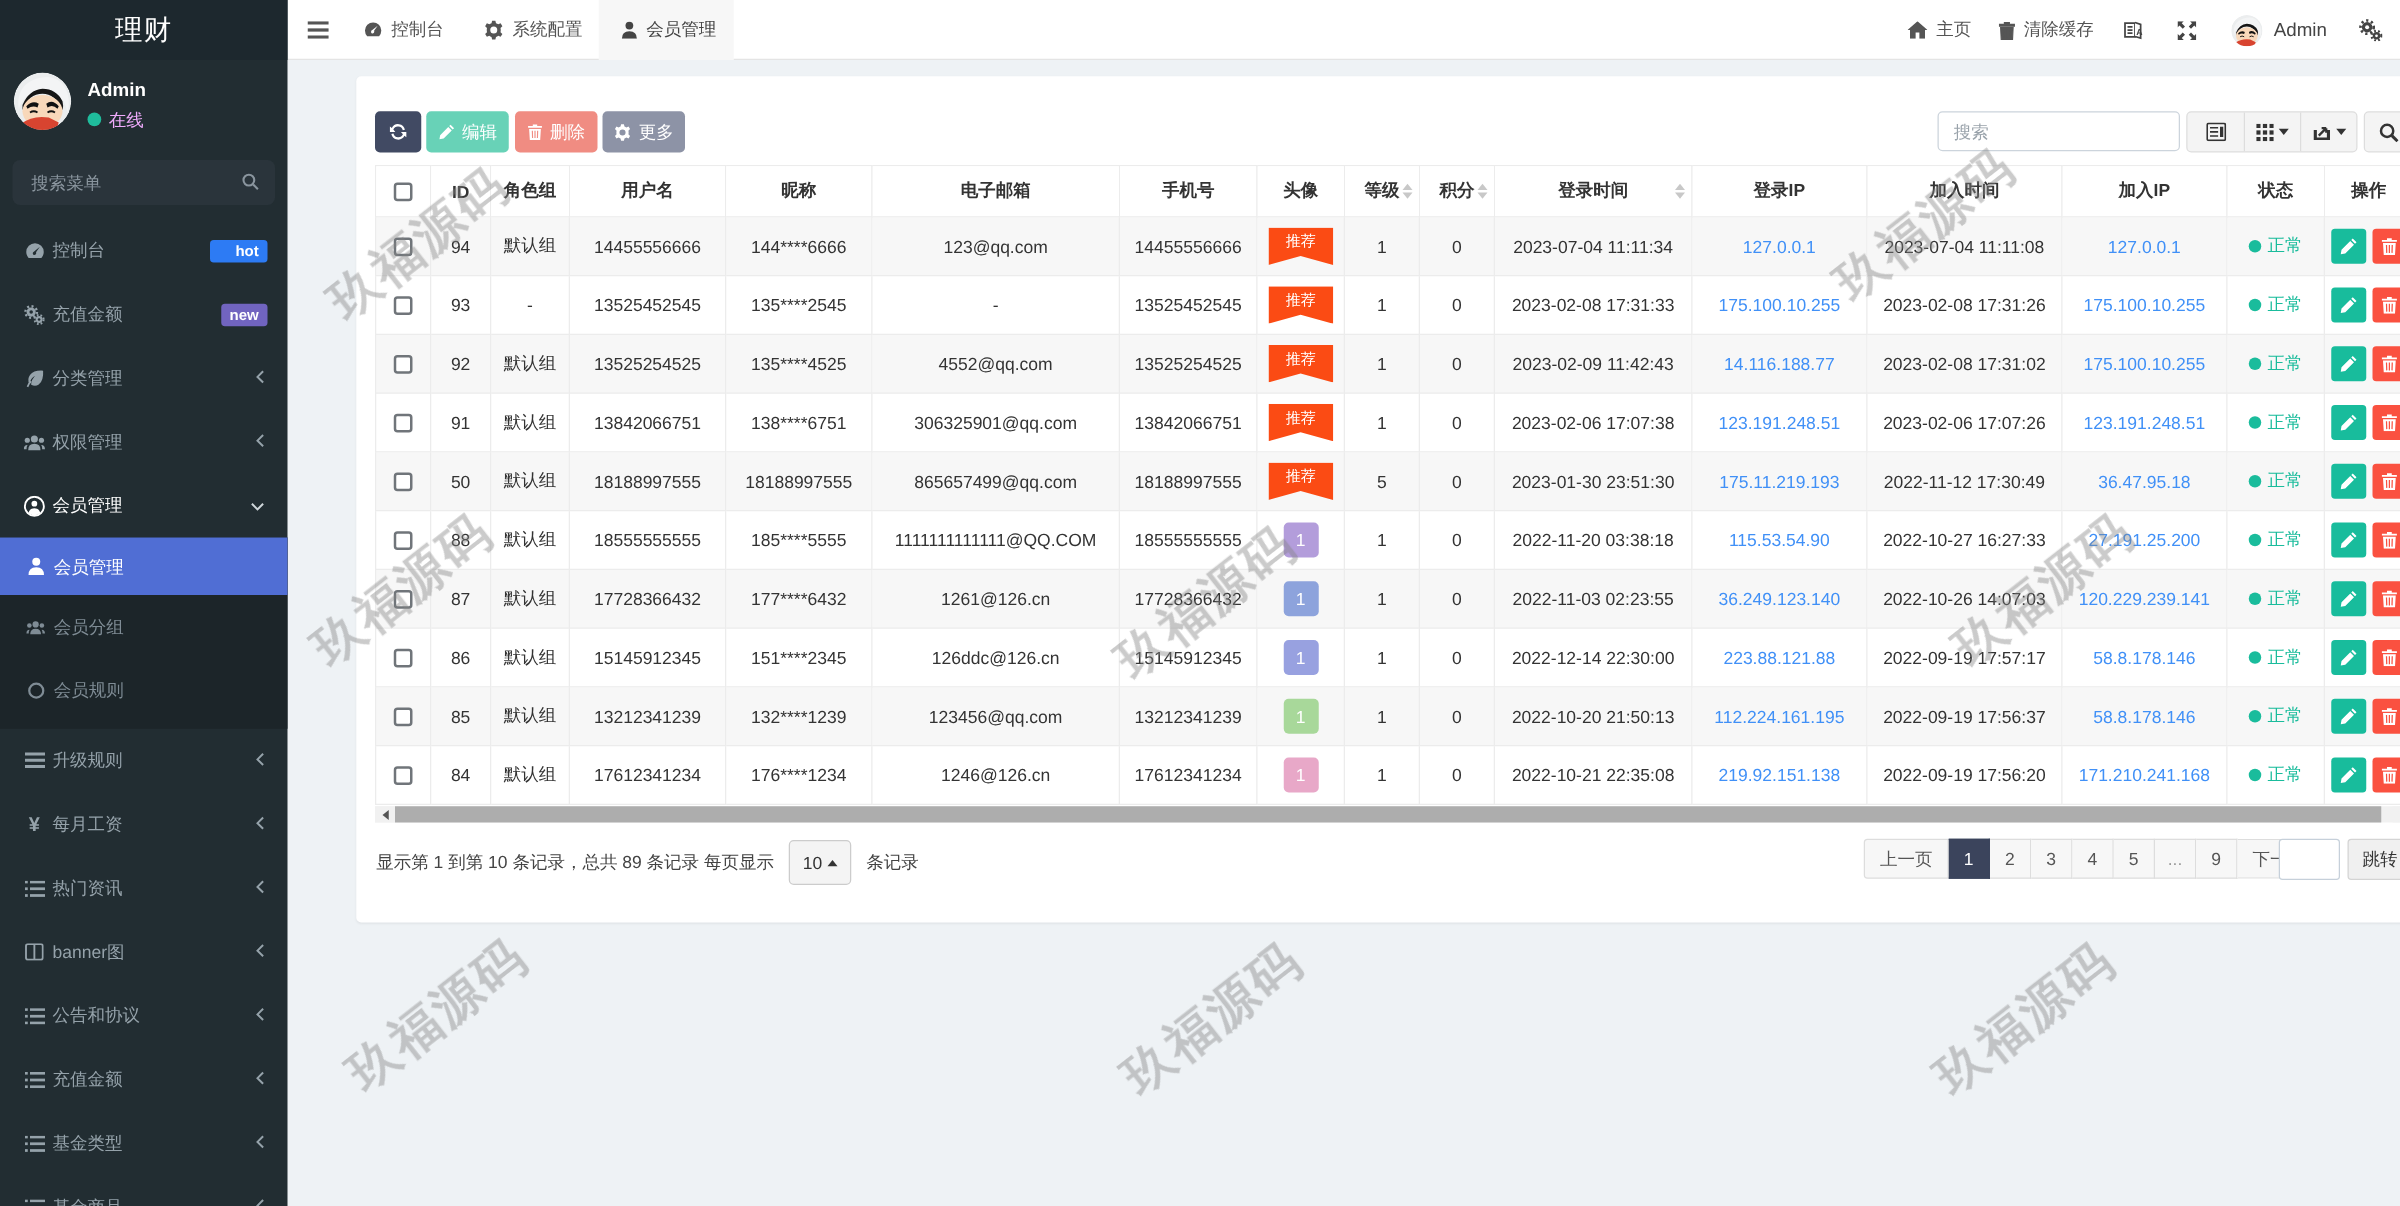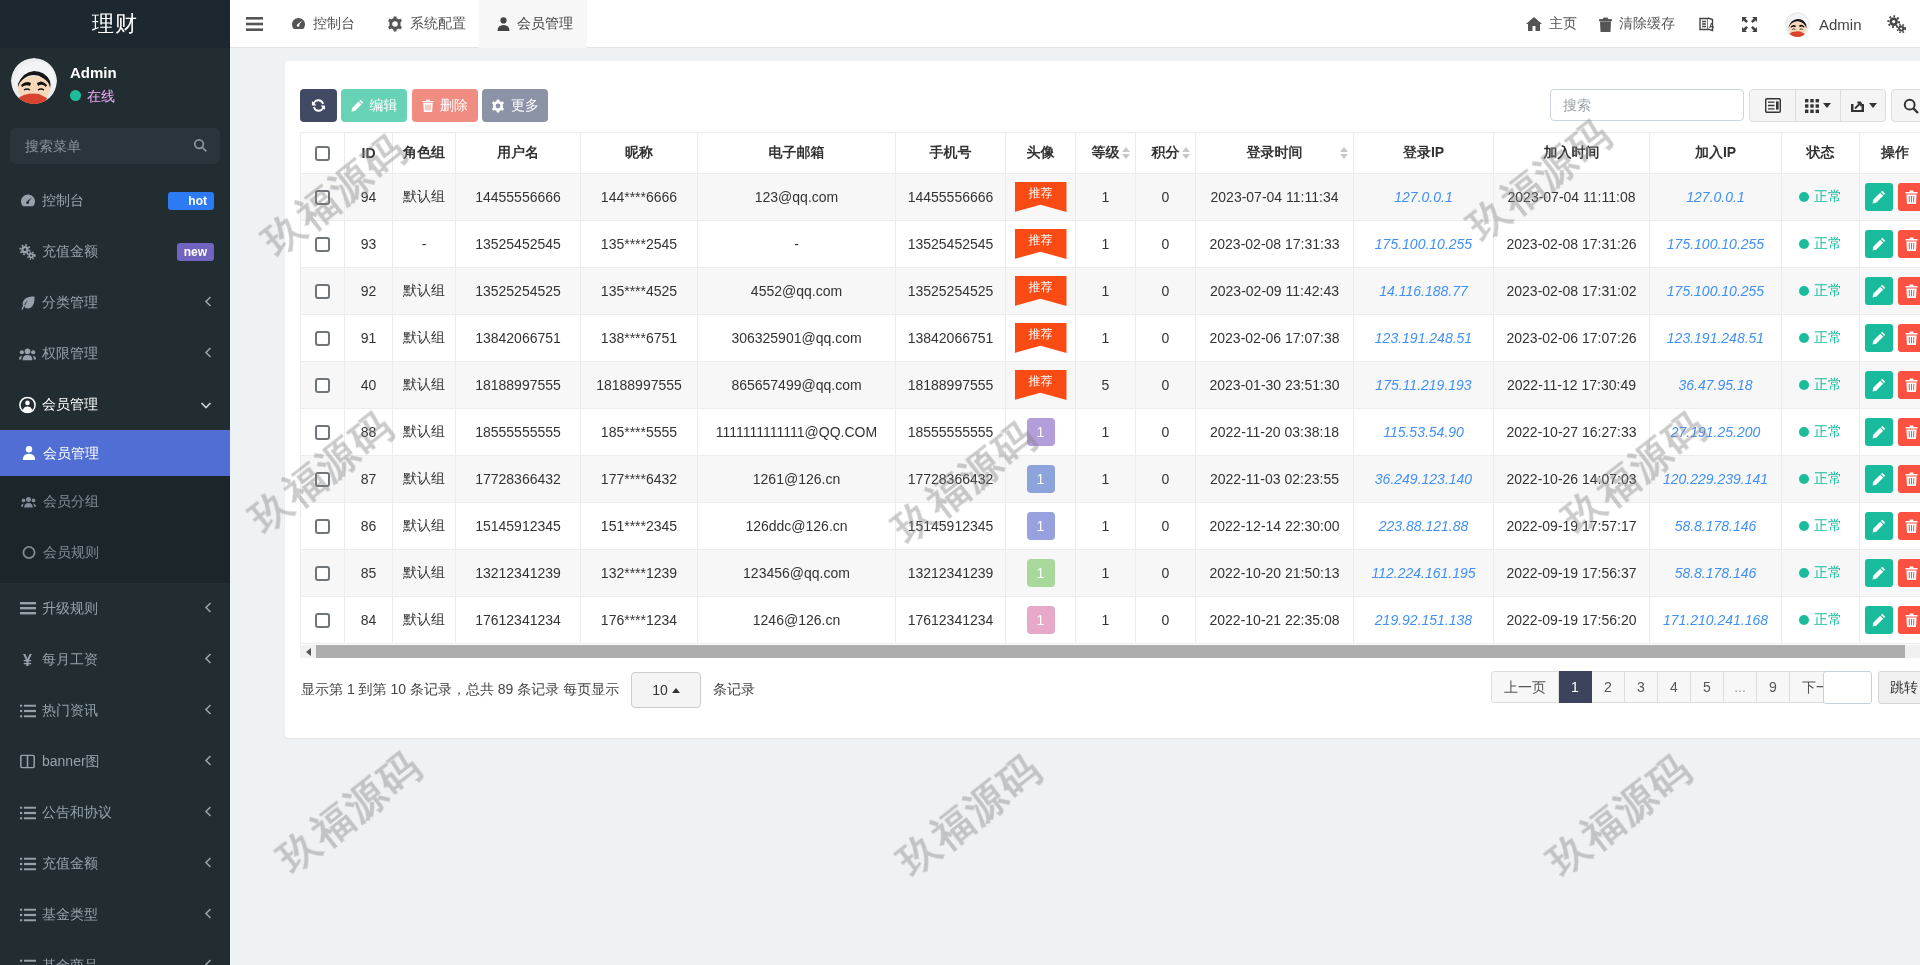--- a/index.html
+++ b/index.html
@@ -43,42 +43,42 @@
 .sgroup { position:absolute; top:28px; height:33px; background:#f4f4f4; border:1px solid #ddd; border-radius:4px; display:flex; }
 .sgroup .sg { width:45px; height:31px; display:flex; align-items:center; justify-content:center; gap:4px; }
 .sgroup .sg + .sg { border-left:1px solid #ddd; }
 .caret-d { width:0; height:0; border-left:4px solid transparent; border-right:4px solid transparent; border-top:5px solid #333; }
 
 #tbl { position:absolute; left:15px; top:71px; width:1630px; border-collapse:collapse; table-layout:fixed; font-size:14px; color:#333; }
 #tbl th, #tbl td { border:1px solid #ececec; text-align:center; overflow:hidden; white-space:nowrap; }
 #tbl th { height:41px; font-weight:bold; position:relative; background:#fff; }
 #tbl td { height:47px; }
 #tbl tr.odd td { background:#f7f7f7; }
-#tbl a { color:#4090f7; text-decoration:none;font-style:italic; }
+#tbl a { color:#4090f7; text-decoration:none; }
 .cbx { display:inline-block; width:15px; height:15px; border:2px solid #70757a; border-radius:3px; background:#fff; vertical-align:middle; }
 .sortc { position:absolute; right:5px; top:50%; transform:translateY(-50%); display:flex; flex-direction:column; gap:2px; }
 .sortc i { display:block; width:0; height:0; border-left:4px solid transparent; border-right:4px solid transparent; }
 .sortc .u { border-bottom:5px solid #c8c8c8; }
 .sortc .d { border-top:5px solid #c8c8c8; }
 .ribbon { display:inline-block; width:52px; height:30px; background:#fb4b14; color:#fff; font-size:12px; line-height:22px; vertical-align:middle; clip-path:polygon(0 0,100% 0,100% 100%,50% 76%,0 100%); }
 .lavatar { display:inline-block; width:28px; height:28px; border-radius:4px; color:#fff; font-size:14px; line-height:28px; vertical-align:middle; }
 .stat { color:#1abc9c; }
 .stat .sdot { display:inline-block; width:10px; height:10px; border-radius:50%; background:#1abc9c; margin-right:5px; vertical-align:-1px; }
 .abtn { display:inline-flex; width:28px; height:28px; border-radius:3px; align-items:center; justify-content:center; vertical-align:middle; }
 .abtn.edit { background:#18bc9c; margin-right:5px; }
 .abtn.del { background:#fa5140; }
 
 #hscroll { position:absolute; left:15px; top:584px; width:1630px; height:13px; background:#f1f1f1; }
 #hscroll .thumb { position:absolute; left:16px; top:0; width:1589px; height:13px; background:#adadad; }
 #hscroll .sarr { position:absolute; top:0; width:16px; height:13px; background:#f1f1f1; display:flex; align-items:center; justify-content:center; }
 #hscroll .tri-l { width:0; height:0; border-top:4px solid transparent; border-bottom:4px solid transparent; border-right:5px solid #555; }
 #hscroll .tri-r { width:0; height:0; border-top:4px solid transparent; border-bottom:4px solid transparent; border-left:5px solid #555; }
 
 #pginfo { position:absolute; left:16px; top:610px; height:36px; line-height:36px; font-size:14px; color:#444; }
-.pagesel { display:inline-block; width:70px; height:36px; line-height:34px; text-align:center; border:1px solid #ccc; border-radius:4px; background:#f4f4f4; margin:0 8px; color:#333; vertical-align:middle; }
+.pagesel { display:inline-block; width:50px; height:36px; line-height:34px; text-align:center; border:1px solid #ccc; border-radius:4px; background:#f4f4f4; margin:0 8px; color:#333; vertical-align:middle; }
 .caret-u { display:inline-block; width:0; height:0; border-left:4px solid transparent; border-right:4px solid transparent; border-bottom:5px solid #333; margin-left:4px; vertical-align:2px; }
 #pgbtns { position:absolute; top:610px; left:1166px; height:32px; display:flex;padding-left:40px; }
 #pgbtns .pb { min-width:33px; height:32px; line-height:30px; text-align:center; background:#f7f7f7; border:1px solid #ddd; border-left:none; color:#555; font-size:14px; padding:0 8px; }
 #pgbtns .pb:first-child { border-left:1px solid #ddd; border-radius:3px 0 0 3px; }
 #pgbtns .pb.last { border-radius:0 3px 3px 0; }
 #pgbtns .pb.act { background:#3b445c; border-color:#3b445c; color:#fff; }
 #jumpbox { position:absolute; top:610px; left:1538px; width:49px; height:33px; border:1px solid #c6d0da; border-radius:3px; background:#fff; }
 #jumpbtn { position:absolute; top:610px; left:1593px; width:52px; height:33px; line-height:31px; text-align:center; background:#f0f0f0; border:1px solid #d4d4d4; border-radius:3px; color:#333; }
 
 .wm { position:fixed; z-index:9; font-size:40px; font-weight:bold; color:rgba(130,130,130,0.42); transform:rotate(-38deg); letter-spacing:2px; white-space:nowrap; pointer-events:none; }
@@ -646,21 +646,21 @@
                 <svg width="13" height="14" viewBox="0 0 13 14">
                   <path d="M0.5 2 L12.5 2 L12.5 3.4 L0.5 3.4 Z M4.6 0.6 L8.4 0.6 L8.4 2 L4.6 2 Z M1.4 4.4 L11.6 4.4 L11 14 L2 14 Z" fill="#fff"></path>
                   <g stroke="#fa5140" stroke-width="1">
                     <path d="M4.2 6 L4.4 12.3 M6.5 6 L6.5 12.3 M8.8 6 L8.6 12.3"></path>
                   </g>
                 </svg>
               </span></td>
           </tr>
 <tr class="odd">
             <td><span class="cbx"></span></td>
-            <td>40</td>
+            <td>50</td>
             <td>默认组</td>
             <td>18188997555</td>
             <td>18188997555</td>
             <td>865657499@qq.com</td>
             <td>18188997555</td>
             <td><span class="ribbon">推荐</span></td>
             <td>5</td>
             <td>0</td>
             <td>2023-01-30 23:51:30</td>
             <td><a>175.11.219.193</a></td>

